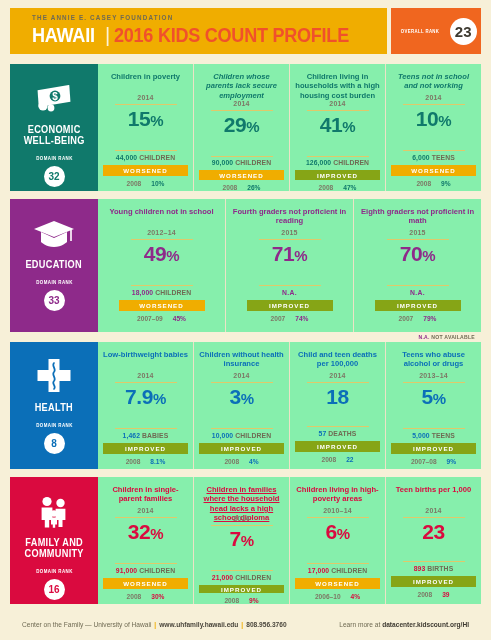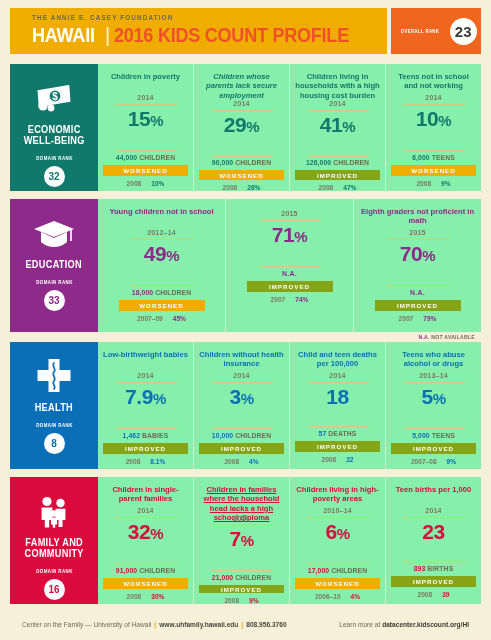--- a/index.html
+++ b/index.html
@@ -315,21 +315,21 @@
             <div class="metric-value" style="color: rgb(16, 121, 107);">41<span class="pct">%</span></div>
             <div class="rule"></div>
             <div class="metric-count" style="color: rgb(16, 121, 107);"><span>126,000</span><span class="unit"> CHILDREN</span></div>
             <div class="badge improved">IMPROVED</div>
             <div class="metric-prev">
               <span class="pyear">2008</span>
               <span style="color: rgb(16, 121, 107);">47%</span>
             </div>
           </div>
           <div class="metric">
-            <div class="metric-title" style="color: rgb(16, 121, 107);">Teens not in school and not working</div>
+            <div class="metric-title" style="color: rgb(16, 121, 107); font-style: italic;">Teens not in school and not working</div>
             <div class="metric-year">2014</div>
             <div class="rule"></div>
             <div class="metric-value" style="color: rgb(16, 121, 107);">10<span class="pct">%</span></div>
             <div class="rule"></div>
             <div class="metric-count" style="color: rgb(16, 121, 107);"><span>6,000</span><span class="unit"> TEENS</span></div>
             <div class="badge worsened">WORSENED</div>
             <div class="metric-prev">
               <span class="pyear">2008</span>
               <span style="color: rgb(16, 121, 107);">9%</span>
             </div>
@@ -360,20 +360,21 @@
             <div class="metric-value" style="color: rgb(142, 42, 138);">49<span class="pct">%</span></div>
             <div class="rule"></div>
             <div class="metric-count" style="color: rgb(142, 42, 138);"><span>18,000</span><span class="unit"> CHILDREN</span></div>
             <div class="badge worsened">WORSENED</div>
             <div class="metric-prev">
               <span class="pyear">2007–09</span>
               <span style="color: rgb(142, 42, 138);">45%</span>
             </div>
           </div>
           <div class="metric">
+            <div class="metric-title" style="color: rgb(142, 42, 138);">Fourth graders not proficient in reading</div>
             <div class="metric-year">2015</div>
             <div class="rule"></div>
             <div class="metric-value" style="color: rgb(142, 42, 138);">71<span class="pct">%</span></div>
             <div class="rule"></div>
             <div class="metric-count na" style="color: rgb(142, 42, 138);"><span>N.A.</span></div>
             <div class="badge improved">IMPROVED</div>
             <div class="metric-prev">
               <span class="pyear">2007</span>
               <span style="color: rgb(142, 42, 138);">74%</span>
             </div>

